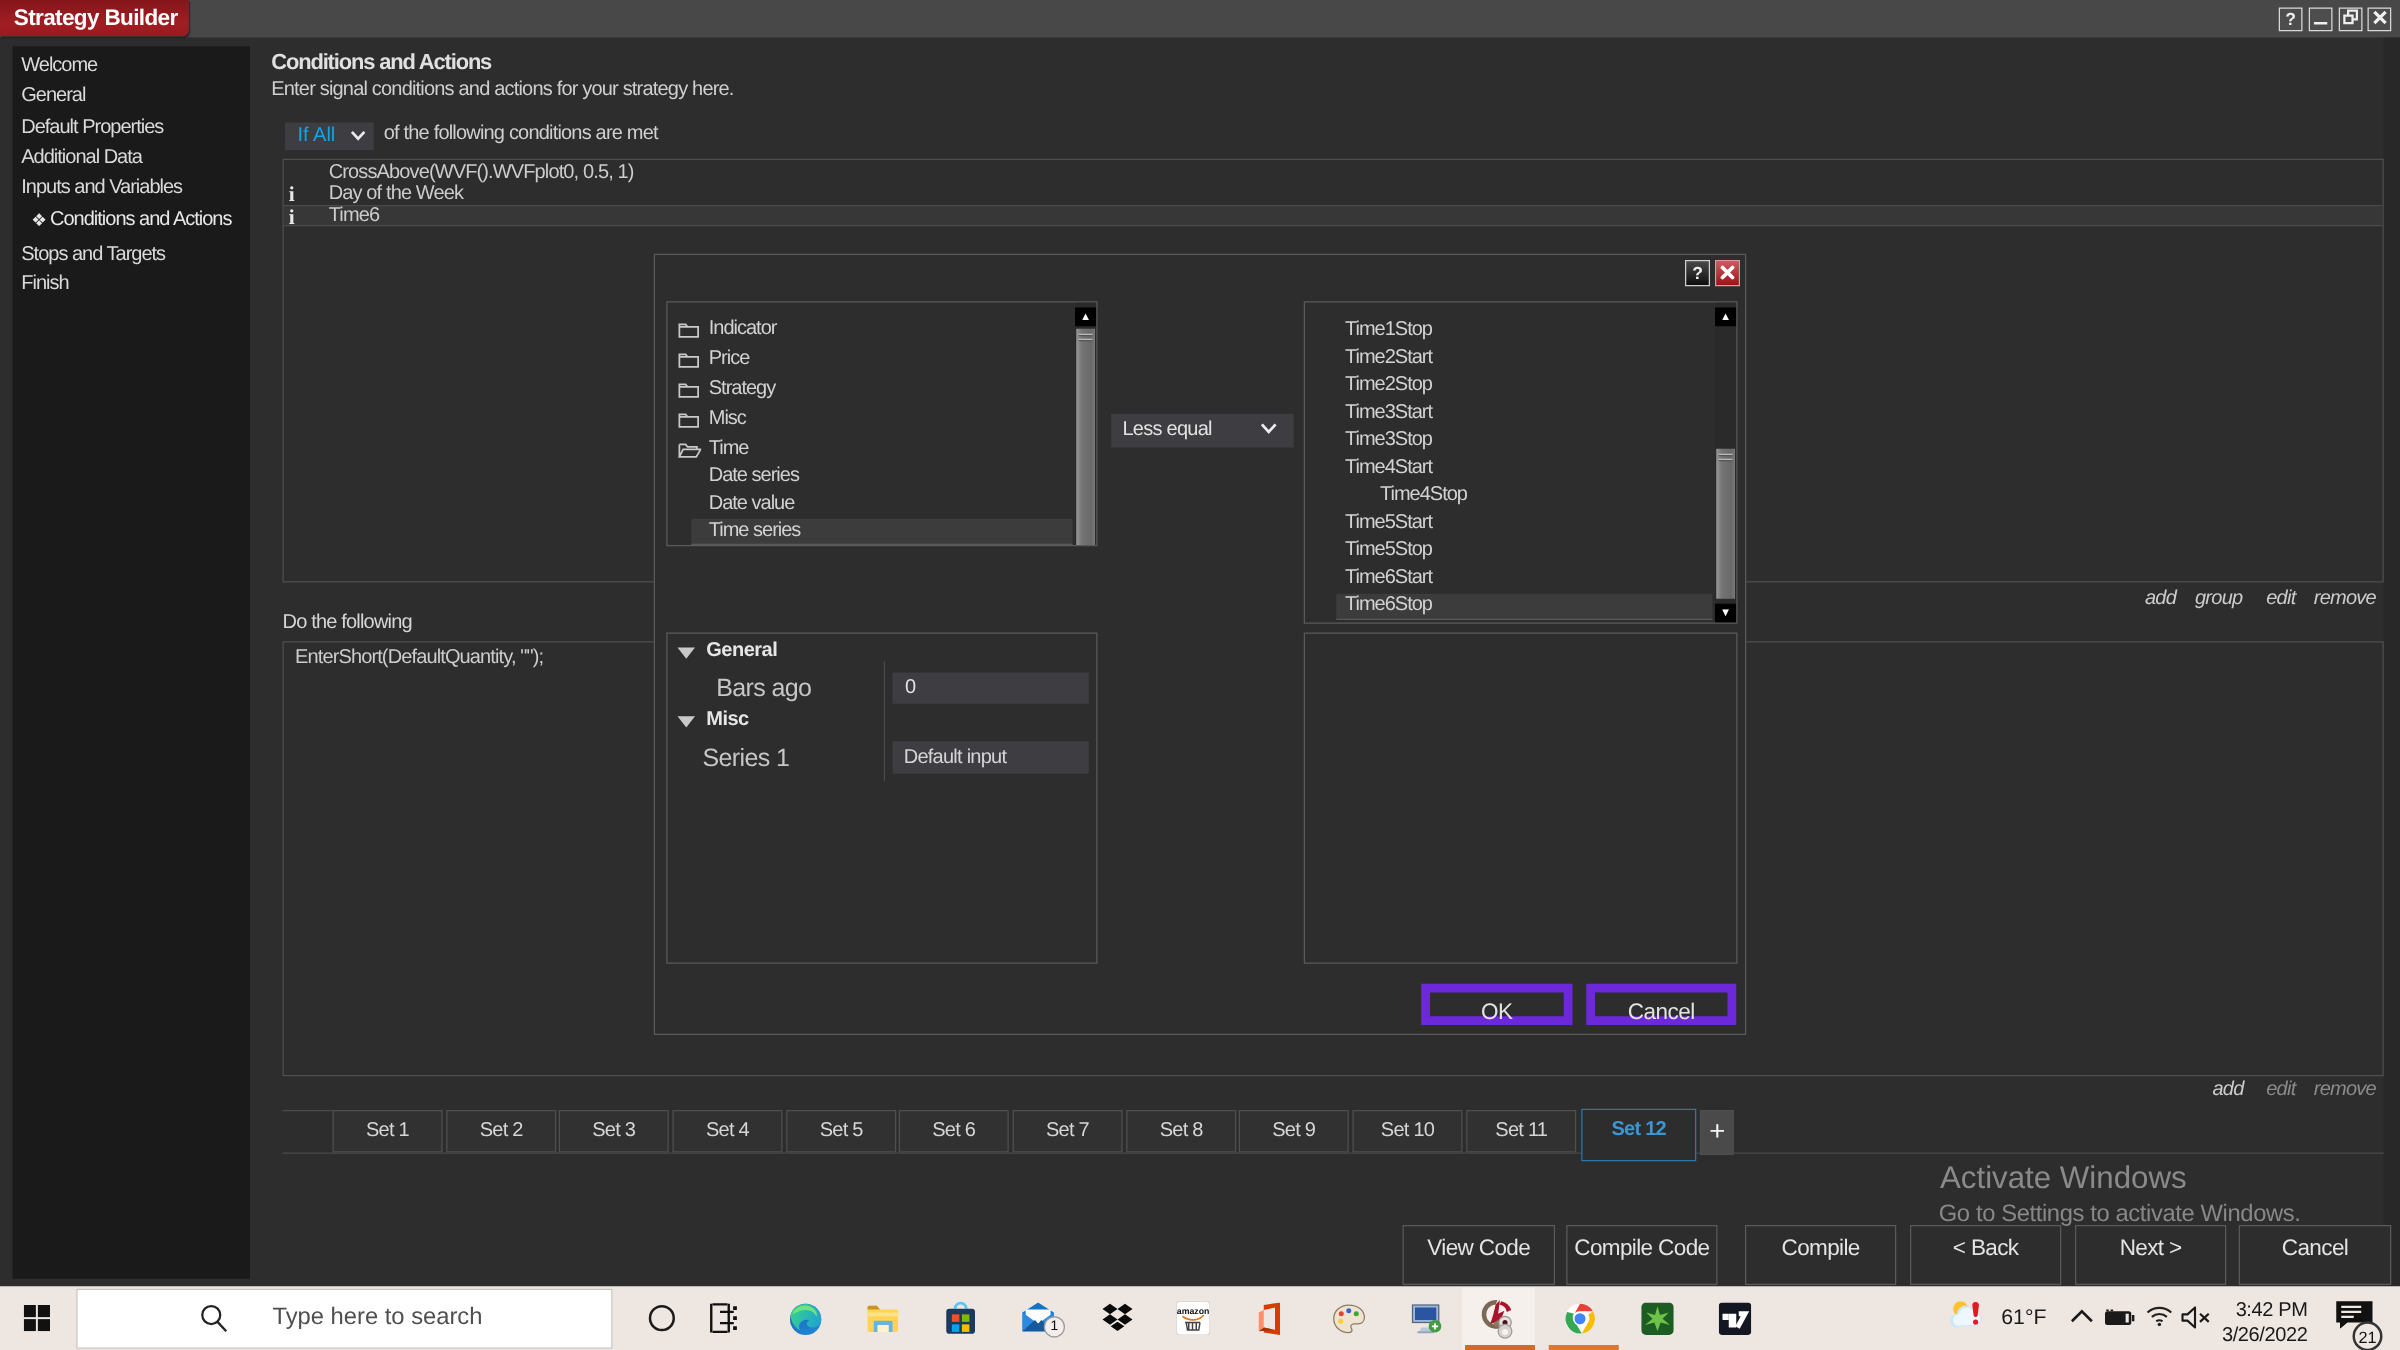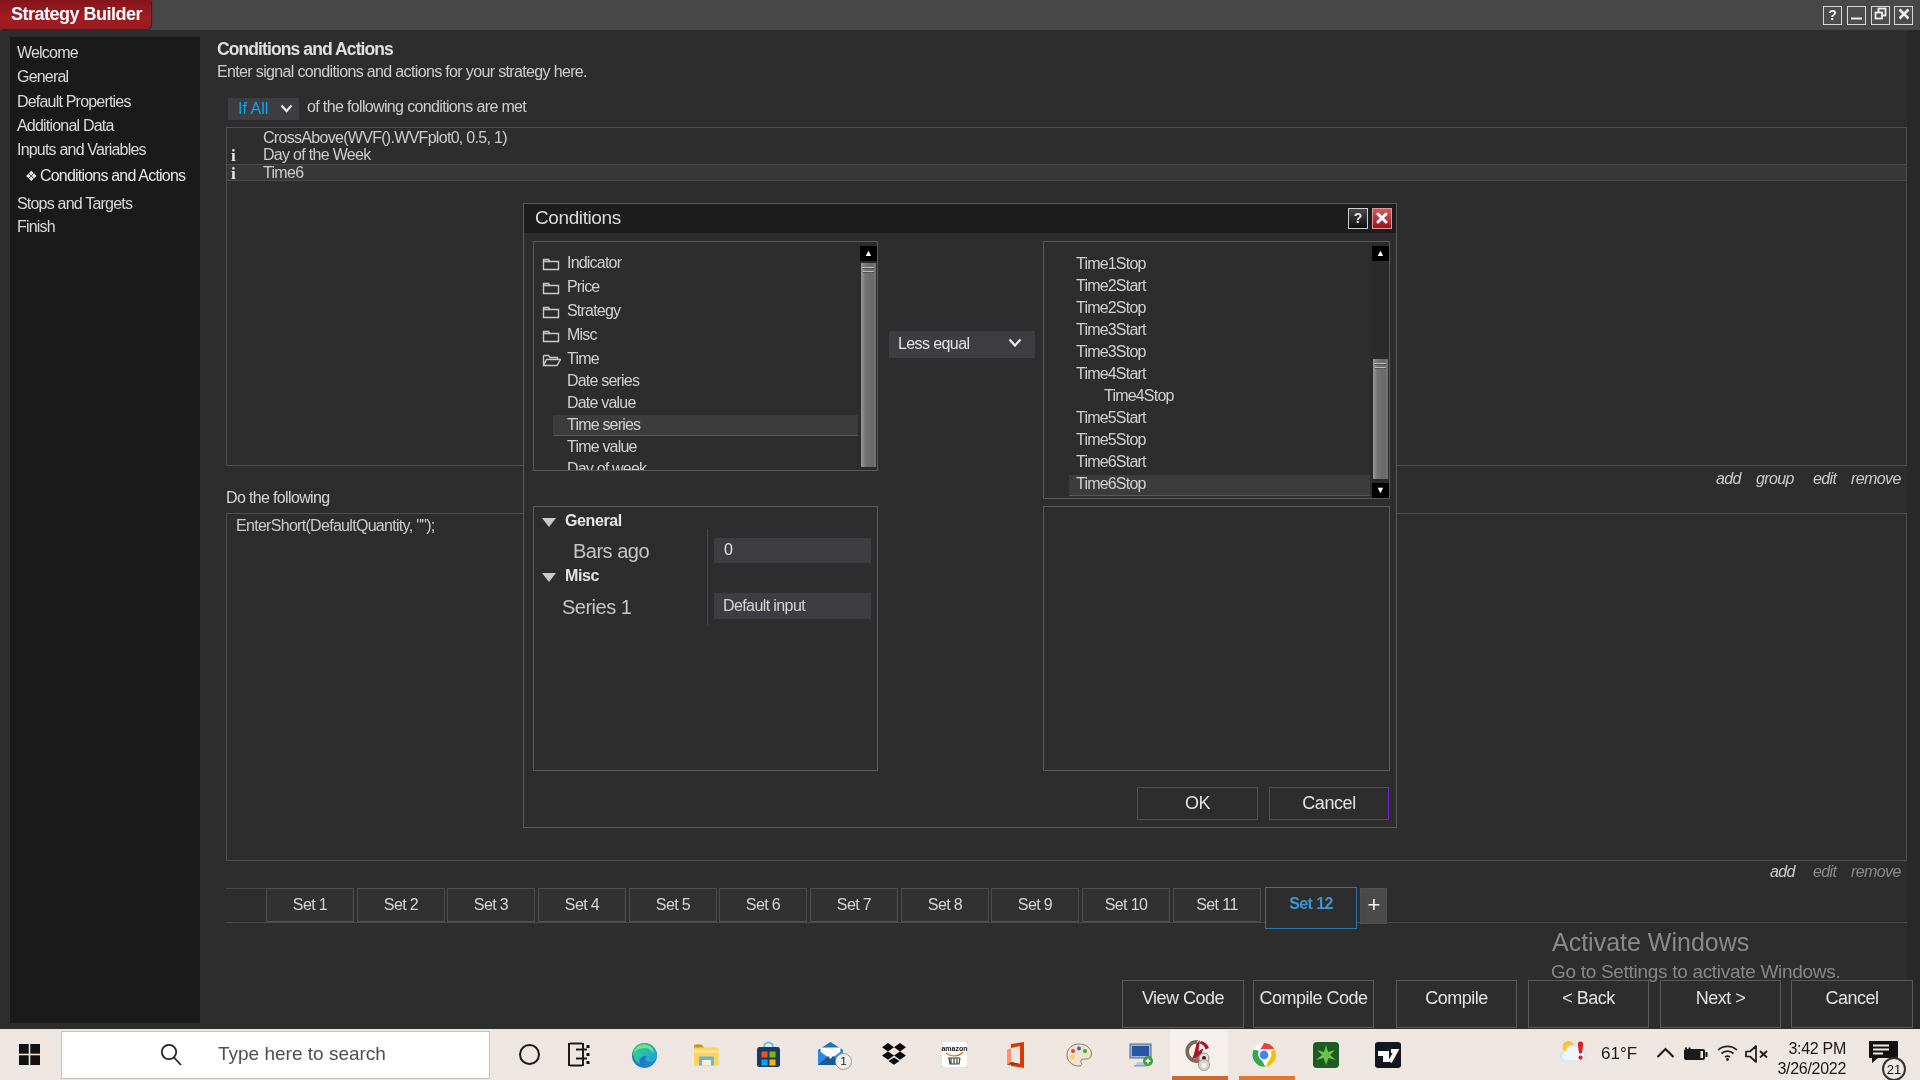--- a/index.html
+++ b/index.html
@@ -41,21 +41,21 @@
 .ritem { position:absolute; left:32px; color:#d2d2d2; font-size:16px; letter-spacing:-0.8px; white-space:nowrap; }
 .sbar  { position:absolute; width:17px; background:#2a2a2a; }
 .sarrow { position:absolute; left:0; width:17px; height:15px; background:#000; color:#fff;
   font-size:9px; text-align:center; line-height:15px; }
 .sthumb { position:absolute; left:1px; width:15px; background:linear-gradient(90deg,#989898,#747474 30%,#696969 80%,#7a7a7a); }
 .dfield { position:absolute; background:#3e3e42; color:#e2e2e2; font-size:16px; letter-spacing:-0.6px; }
 .plabel { position:absolute; color:#c6c6c6; font-size:20px; letter-spacing:-0.5px; }
 .phdr { position:absolute; color:#e6e6e6; font-size:16px; letter-spacing:-0.4px; font-weight:bold; }
 .ptri { position:absolute; width:0; height:0; border-left:7px solid transparent;
   border-right:7px solid transparent; border-top:9px solid #c9c9c9; }
-.dlgbtn { position:absolute; top:583px; height:33px; border:1px solid #6d28d9; color:#e3e3e3;
+.dlgbtn { position:absolute; top:583px; height:33px; border:7px solid #6d28d9; color:#e3e3e3;
   font-size:18px; letter-spacing:-0.4px; text-align:center; line-height:31px; background:#2d2d2d; }
 .fold { position:absolute; }
 
 #taskbar { position:absolute; left:0; top:1029px; width:1920px; height:51px; background:#eee6e1; }
 #searchbox { position:absolute; left:61px; top:1031px; width:429px; height:48px; background:#ffffff;
   border:1px solid #c9c2bd; box-sizing:border-box; }
 .tray { color:#191919; font-size:17px; }
 
 #aw1 { position:absolute; left:1552px; top:928px; font-size:25px; color:#8a8a8a; }
 #aw2 { position:absolute; left:1551px; top:961px; font-size:19px; letter-spacing:-0.3px; color:#888888; }
@@ -142,27 +142,26 @@
 <div class="bbtn" style="left:1253px; width:121px;">Compile Code</div>
 <div class="bbtn" style="left:1396px; width:121px;">Compile</div>
 <div class="bbtn" style="left:1528px; width:121px;">&lt; Back</div>
 <div class="bbtn" style="left:1660px; width:121px;">Next &gt;</div>
 <div class="bbtn" style="left:1791px; width:122px;">Cancel</div>
 
 <div id="aw1">Activate Windows</div>
 <div id="aw2">Go to Settings to activate Windows.</div>
 
 <div id="dialog">
-  <div id="dlgtitle">Conditions</div>
   <div class="winbtn" style="left:824px; top:4px; width:20px; height:21px; background:linear-gradient(#4a4a4a,#0e0e0e); border-color:#cfcfcf; line-height:19px;">?</div>
   <div class="winbtn" style="left:848px; top:4px; width:20px; height:21px; background:linear-gradient(#cf5a60,#9d1217); border-color:#dd9aa0;"><svg width="12" height="12" viewBox="0 0 12 12" style="margin-top:3px;">
         <path d="M2 2 l8 8 M10 2 l-8 8" stroke="#fff" stroke-width="3" stroke-linecap="round"></path>
       </svg></div>
 
-  <div class="dbox" style="left:9px; top:37px; width:345px; height:230px; overflow:hidden;">
+  <div class="dbox" style="left:9px; top:37px; width:345px; height:196px; overflow:hidden;">
     <div style="position:absolute; left:19px; top:173px; width:305px; height:21px; background:#3c3c3c; border-bottom:1px solid #585858;"></div>
     <svg class="fold" style="left:8px; top:14px;" width="18" height="15" viewBox="0 0 18 15">
         <path d="M1.5 3.5 h5 l1.5 2 h8.5 v8 h-15 z M1.5 5.5 h7" fill="none" stroke="#c9c9c9" stroke-width="1.4"></path>
       </svg>
     <div class="titem" style="left:33px; top:12px;">Indicator</div>
     <svg class="fold" style="left:8px; top:38px;" width="18" height="15" viewBox="0 0 18 15">
         <path d="M1.5 3.5 h5 l1.5 2 h8.5 v8 h-15 z M1.5 5.5 h7" fill="none" stroke="#c9c9c9" stroke-width="1.4"></path>
       </svg>
     <div class="titem" style="left:33px; top:36px;">Price</div>
     <svg class="fold" style="left:8px; top:62px;" width="18" height="15" viewBox="0 0 18 15">

